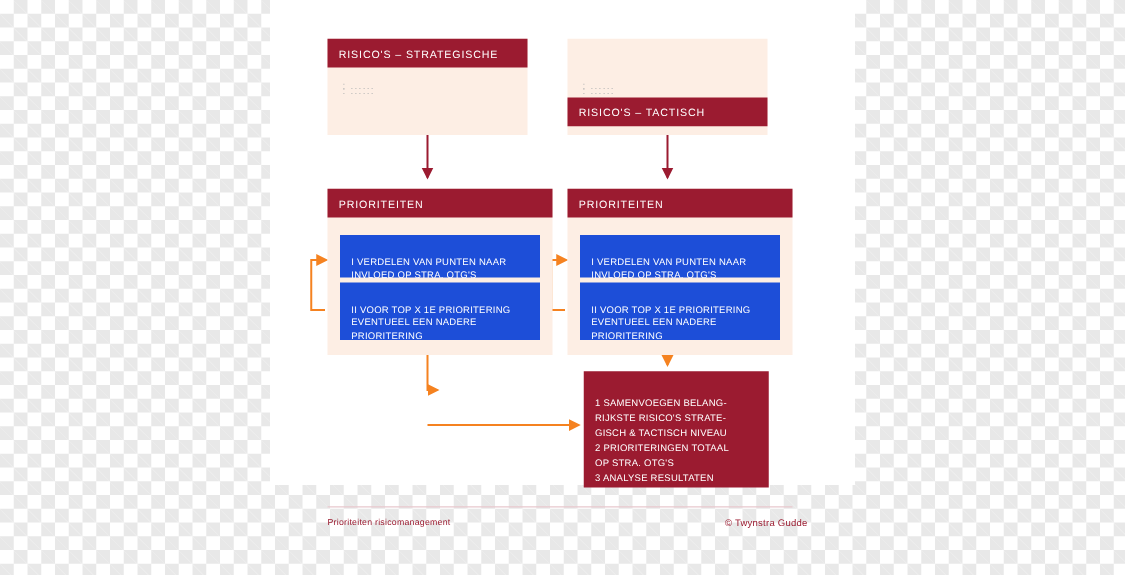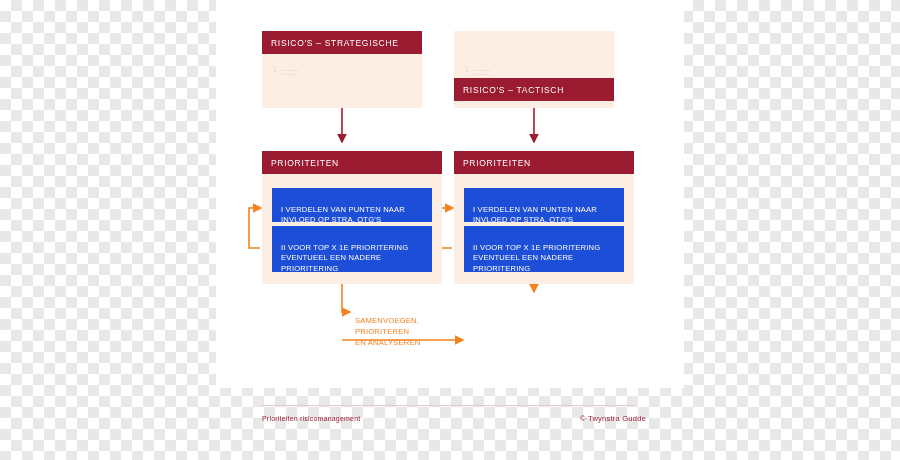--- a/index.html
+++ b/index.html
@@ -178,26 +178,29 @@
   <div class="box orange" style="left:248px; top:188px; width:160px; height:34px; white-space:pre-line;">
     <span>I VERDELEN VAN PUNTEN NAAR
 INVLOED OP STRA. OTG'S</span>
   </div>
   <div class="box orange" style="left:248px; top:226px; width:160px; height:46px; white-space:pre-line;">
     <span>II VOOR TOP X 1E PRIORITERING
 EVENTUEEL EEN NADERE
 PRIORITERING</span>
   </div>
 
-  <div class="box orangetext" style="left:139px; top:304px; width:110px; white-space:pre-line;">
-    <span>SAMENVOEGEN,
-PRIORITEREN
-EN ANALYSEREN</span>
-  </div>
-
+
+  <div class="box maroonbox" style="left:251px; top:297px; width:148px; height:93px; white-space:pre-line; line-height:12px; padding-top:8px;">
+    <span>1 SAMENVOEGEN BELANG-
+RIJKSTE RISICO'S STRATE-
+GISCH &amp; TACTISCH NIVEAU
+2 PRIORITERINGEN TOTAAL
+OP STRA. OTG'S
+3 ANALYSE RESULTATEN</span>
+  </div>
 
   <div class="footline" style="left:46px; top:405px; width:372px;"></div>
   <div class="footleft" style="left:46px; top:415px;">
     <span>Prioriteiten risicomanagement</span>
   </div>
   <div class="footright" style="left:330px; top:414px;padding-left:34px;">
     <span>© Twynstra Gudde</span>
   </div>
 
 </div>

